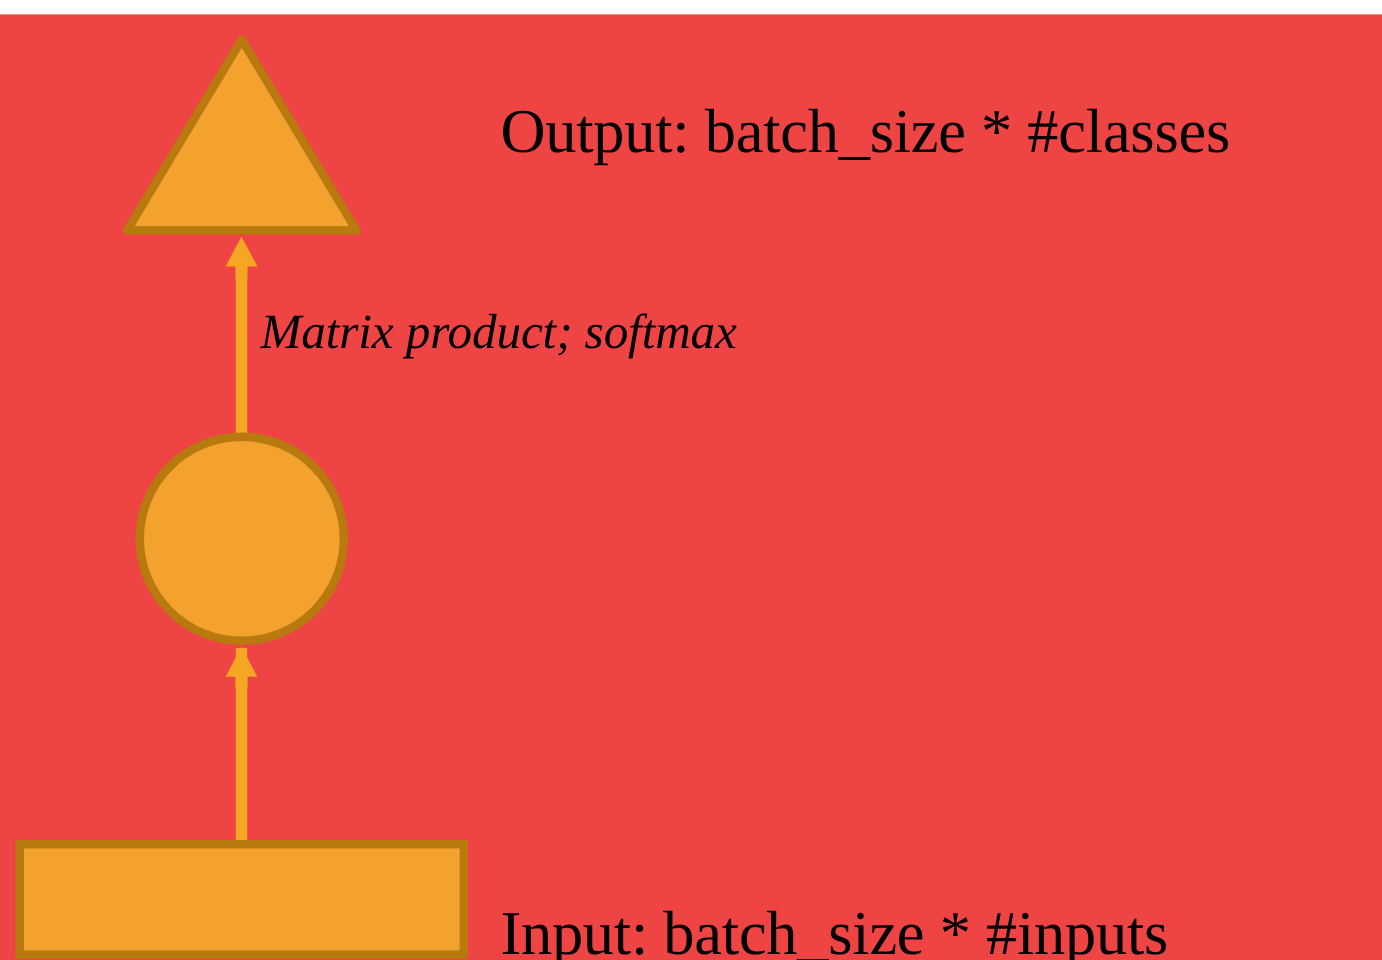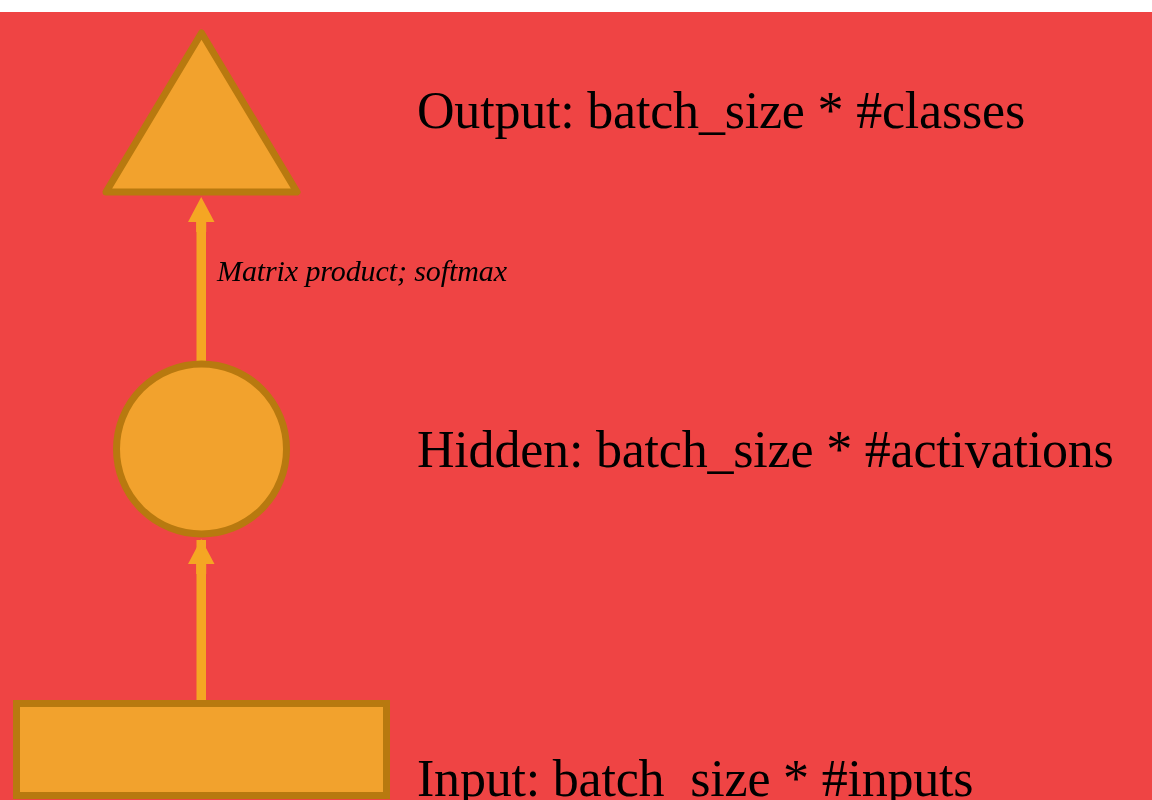--- a/index.html
+++ b/index.html
@@ -38,21 +38,21 @@
     line-height: 1;
     color: #000000;
     white-space: nowrap;
     letter-spacing: -0.2px;
   }
   .edge-label {
     position: absolute;
     font-family: "Liberation Serif", "DejaVu Serif", serif;
     font-weight: 400;
     font-style: italic;
-    font-size: 30px;
+    font-size: 41px;
     line-height: 1;
     color: #000000;
     white-space: nowrap;
     letter-spacing: -0.1px;
   }
 
   .lbl-output  { left: 417px; top: 73px;  }
   .lbl-hidden  { left: 417px; top: 412px; }
   .lbl-input   { left: 417px; top: 741px; }
 
@@ -84,20 +84,19 @@
       <circle cx="201.5" cy="437" r="85" fill="#F2A22D" stroke="#B8790F" stroke-width="7"></circle>
     </g>
 
     <g>
       <rect x="16.5" y="691.5" width="370" height="92" fill="#F2A22D" stroke="#B8790F" stroke-width="7"></rect>
     </g>
   </svg>
 
   <div class="node-label lbl-output">Output: batch_size * #classes</div>
 
-  <div class="node-label lbl-hidden">Hidden: batch_size * #activations</div>
 
   <div class="node-label lbl-input">Input: batch_size * #inputs</div>
 
   <div class="edge-label lbl-softmax">Matrix product; softmax</div>
 
 
 </div>
 
 </body></html>

